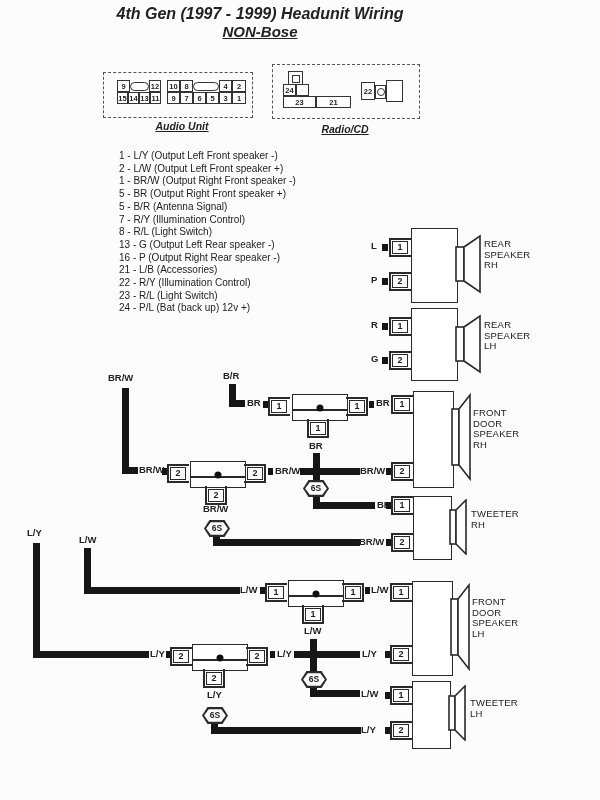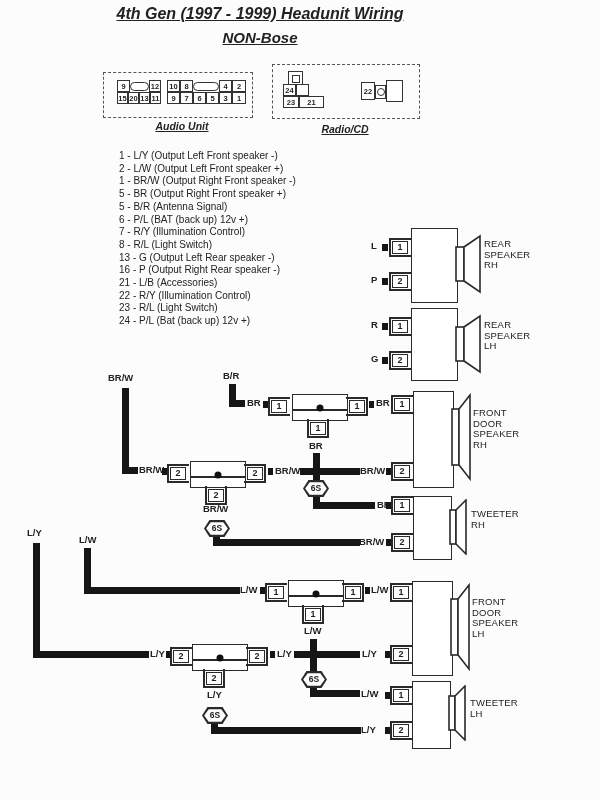--- a/index.html
+++ b/index.html
@@ -1,22 +1,22 @@
 <!DOCTYPE html>
 <html><head>
 <meta charset="utf-8">
 <style>
   html,body{margin:0;padding:0;}
   body{width:600px;height:800px;position:relative;background:#fcfcfc;color:#222;
        font-family:"Liberation Sans",sans-serif;overflow:hidden;}
   .abs{position:absolute;}
   
   .ttl{position:absolute;left:90px;top:5px;width:340px;text-align:center;}
-  .t1{font:bold italic 16px "Liberation Sans",sans-serif;text-decoration:underline;}
-  .t2{font:bold italic 15px "Liberation Sans",sans-serif;text-decoration:underline;margin-top:6px;}
+  .t1{font:bold italic 16px "Liberation Sans",sans-serif;}
+  .t2{font:bold italic 15px "Liberation Sans",sans-serif;text-decoration:underline;margin-top:0;}
   
   .dash{position:absolute;border:1.8px dashed #555;background:transparent;}
   .crow{position:absolute;display:flex;}
   .c{box-sizing:border-box;border:1.5px solid #333;background:#fff;
      font:bold 7.5px/9px "Liberation Sans",sans-serif;text-align:center;height:12px;padding-top:1px;}
   .pill{box-sizing:border-box;border:1.5px solid #333;background:#fff;border-radius:5px;height:9px;align-self:center;}
   .cond{position:absolute;font:bold italic 10.5px "Liberation Sans",sans-serif;text-decoration:underline;text-align:center;}
   .latch{position:absolute;border:1.8px solid #333;background:#fff;}
   .latch::after{content:"";position:absolute;inset:2.5px;border:1.5px solid #333;}
   .circ{position:absolute;box-sizing:border-box;border:1.5px solid #333;background:#fff;}
@@ -55,21 +55,21 @@
 </div>
 
 <div class="dash" style="left:103px;top:72px;width:148px;height:44px"></div>
 <div class="crow" style="left:117px;top:80px">
   <div class="c" style="width:13px">9</div>
   <div class="pill" style="width:19px"></div>
   <div class="c" style="width:12px">12</div>
 </div>
 <div class="crow" style="left:117px;top:92px">
   <div class="c" style="width:11px">15</div>
-  <div class="c" style="width:11px">20</div>
+  <div class="c" style="width:11px">14</div>
   <div class="c" style="width:11px">13</div>
   <div class="c" style="width:11px">11</div>
 </div>
 <div class="crow" style="left:167px;top:80px">
   <div class="c" style="width:13px">10</div>
   <div class="c" style="width:13px">8</div>
   <div class="pill" style="width:26px"></div>
   <div class="c" style="width:13px">4</div>
   <div class="c" style="width:14px">2</div>
 </div>
@@ -83,35 +83,34 @@
 </div>
 <div class="cond" style="left:117px;top:120px;width:130px">Audio Unit</div>
 
 <div class="dash" style="left:272px;top:64px;width:146px;height:53px"></div>
 <div class="latch" style="left:288px;top:71px;width:13px;height:13px"></div>
 <div class="crow" style="left:283px;top:84px">
   <div class="c" style="width:13px">24</div>
   <div class="c" style="width:13px"></div>
 </div>
 <div class="crow" style="left:283px;top:96px">
-  <div class="c" style="width:16px">23</div>
-  <div class="c" style="width:25px">21</div>
+  <div class="c" style="width:33px">23</div>
+  <div class="c" style="width:35px">21</div>
 </div>
 <div class="c abs" style="left:361px;top:82px;width:14px;height:18px;padding-top:4px">22</div>
 <div class="circ" style="left:375px;top:85px;width:11px;height:14px"></div>
 <div class="c abs" style="left:386px;top:80px;width:17px;height:22px"></div>
 <div class="cond" style="left:310px;top:123px;width:70px">Radio/CD</div>
 
 <div class="abs" style="left:119px;top:150px">
   <div class="pl">1 - L/Y (Output Left Front speaker -)</div>
   <div class="pl">2 - L/W (Output Left Front speaker +)</div>
   <div class="pl">1 - BR/W (Output Right Front speaker -)</div>
   <div class="pl">5 - BR (Output Right Front speaker +)</div>
   <div class="pl">5 - B/R (Antenna Signal)</div>
-  <div class="pl">6 - P/L (BAT (back up) 12v +)</div>
   <div class="pl">7 - R/Y (Illumination Control)</div>
   <div class="pl">8 - R/L (Light Switch)</div>
   <div class="pl">13 - G (Output Left Rear speaker -)</div>
   <div class="pl">16 - P (Output Right Rear speaker -)</div>
   <div class="pl">21 - L/B (Accessories)</div>
   <div class="pl">22 - R/Y (Illumination Control)</div>
   <div class="pl">23 - R/L (Light Switch)</div>
   <div class="pl">24 - P/L (Bat (back up) 12v +)</div>
 </div>
 

